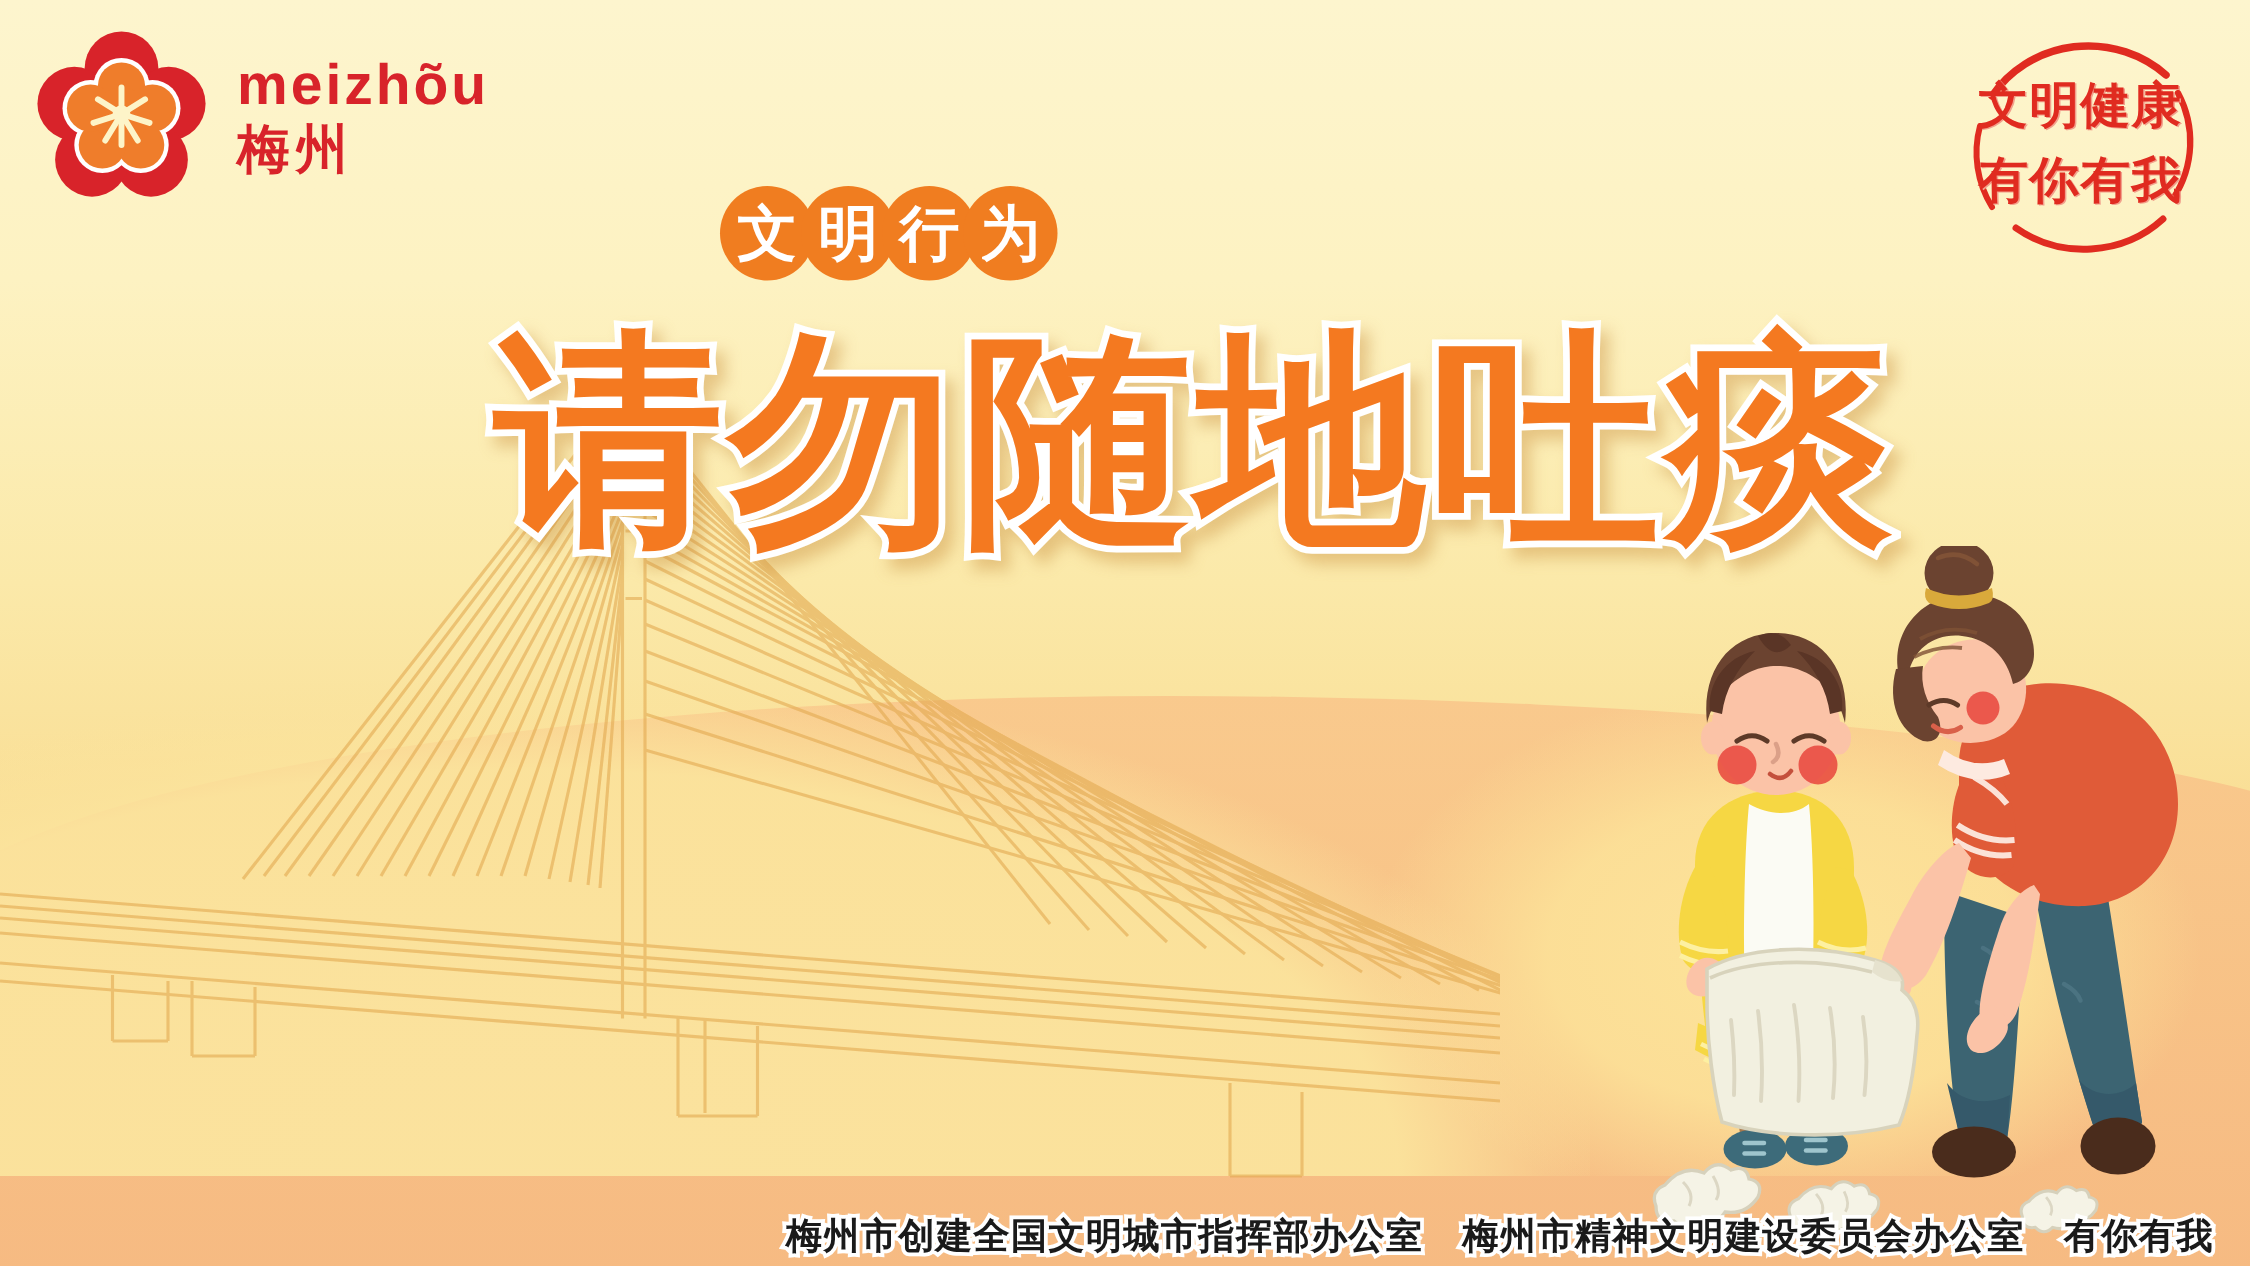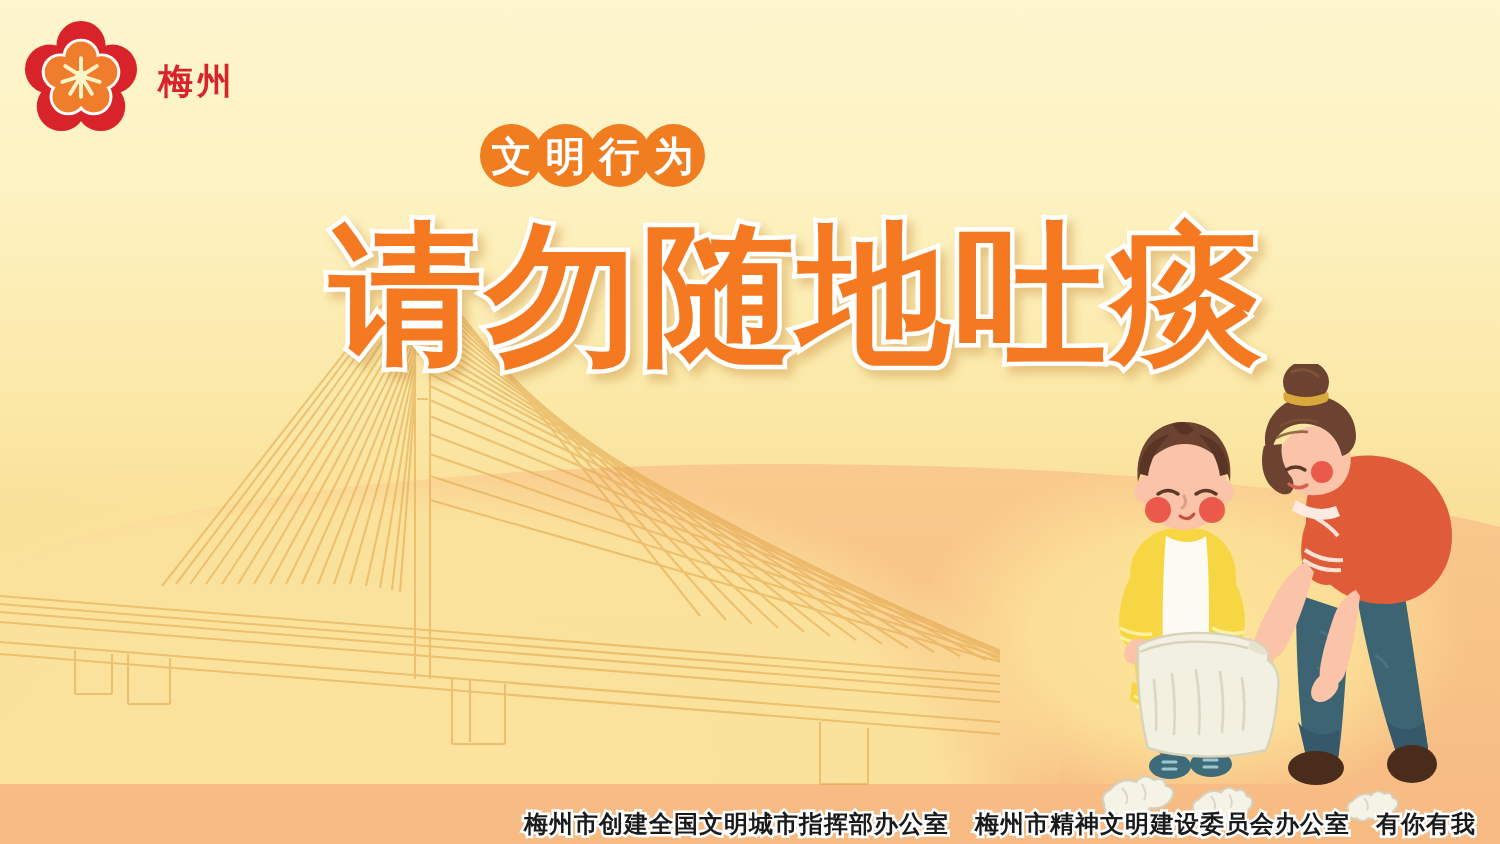--- a/index.html
+++ b/index.html
@@ -217,24 +217,39 @@
           <line x1="0" y1="-3" x2="11" y2="15"></line>
           <line x1="0" y1="-3" x2="0" y2="18"></line>
           <line x1="0" y1="-3" x2="-11" y2="15"></line>
           <line x1="0" y1="-3" x2="-19" y2="3"></line>
           <line x1="0" y1="-3" x2="-16" y2="-13"></line>
         </g>
         <circle cx="0" cy="-3" r="6" fill="#fdf4c8"></circle>
       </g>
     </svg>
     <div class="logo-text">
+      <div class="logo-pinyin">meizhõu</div>
       <div class="logo-cn">梅州</div>
     </div>
   </div>
 
+  <div class="badge">
+    <svg viewBox="0 0 190 178">
+      <g fill="none" stroke="#e02b20" stroke-linecap="round">
+        <path d="M36 58 A76 72 0 0 1 152 44" stroke-width="5"></path>
+        <path d="M160 56 A76 72 0 0 1 157 126" stroke-width="4.2"></path>
+        <path d="M150 140 A76 72 0 0 1 52 146" stroke-width="4.6"></path>
+        <path d="M36 132 A76 72 0 0 1 28 78" stroke-width="4"></path>
+      </g>
+    </svg>
+    <div class="badge-lines">
+      <div class="badge-line">文明健康</div>
+      <div class="badge-line">有你有我</div>
+    </div>
+  </div>
 
   <div class="pill">
     <div class="pill-dot">
         <span>文</span>
       </div>
     <div class="pill-dot">
         <span>明</span>
       </div>
     <div class="pill-dot">
         <span>行</span>

